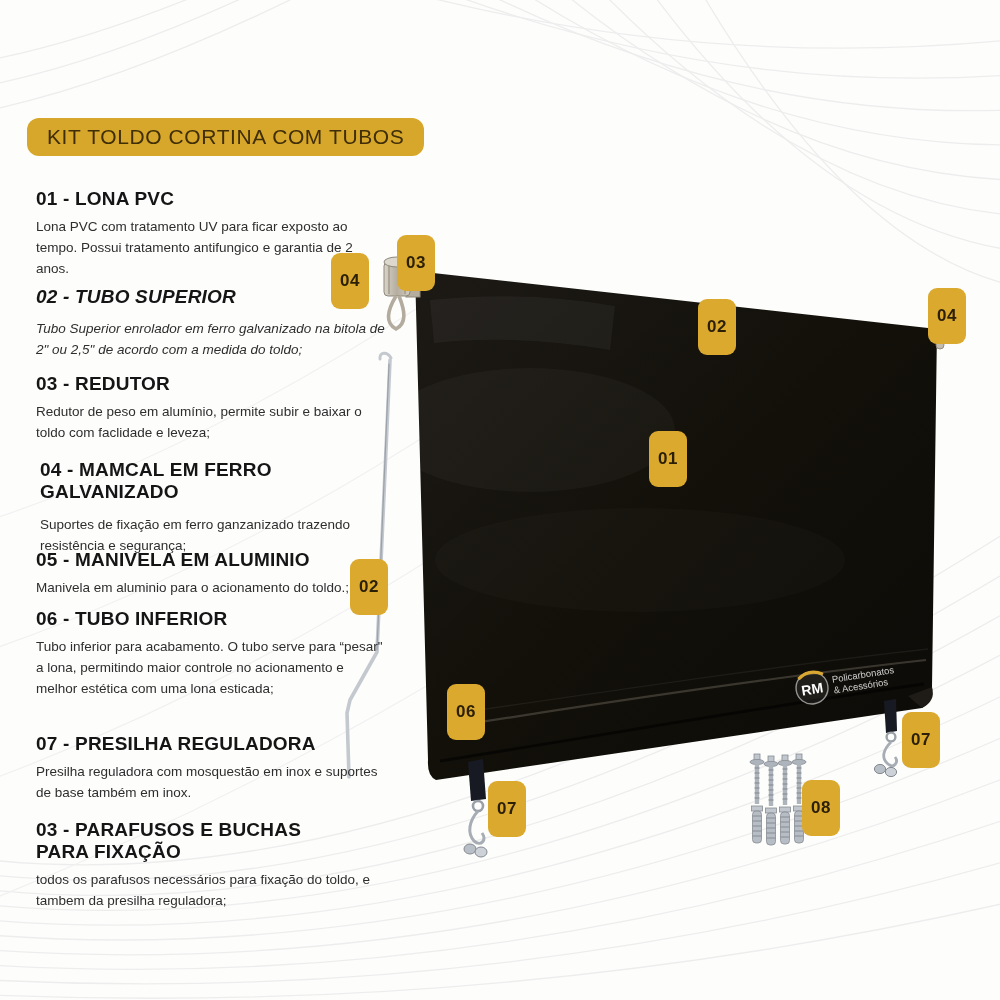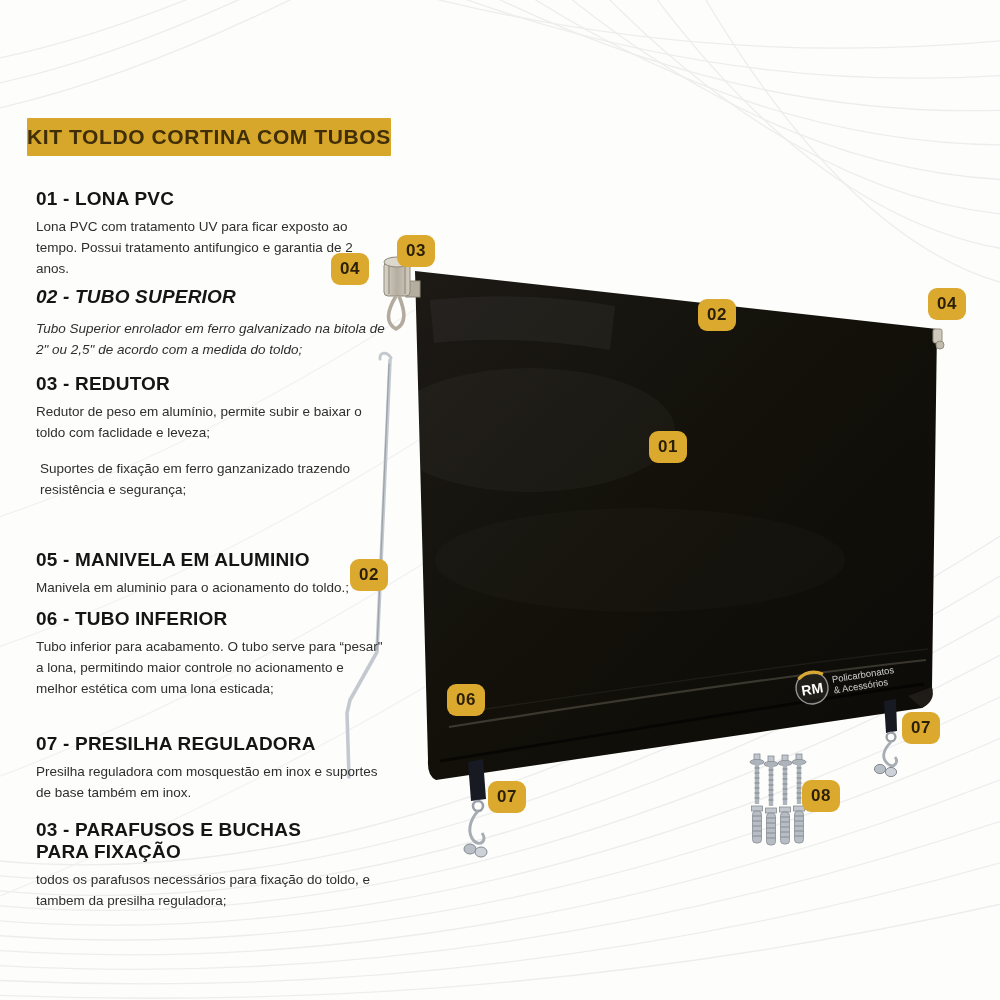--- a/index.html
+++ b/index.html
@@ -7,38 +7,38 @@
     width:1000px;height:1000px;position:relative;overflow:hidden;
     background:#fdfdfc;
     font-family:"Liberation Sans","DejaVu Sans",sans-serif;
     color:#1c1c1c;
   }
   #bg-lines{position:absolute;inset:0;z-index:0;}
   #diagram-svg{position:absolute;inset:0;z-index:1;}
   .title-badge{
     position:absolute;left:27px;top:118px;z-index:2;
     background:#d7a72b;color:#3f2e07;
-    font-size:21px;letter-spacing:.6px;font-weight:700;
-    padding:7px 0;border-radius:1px;white-space:nowrap;
+    font-size:21px;letter-spacing:.6px;font-weight:400;
+    padding:7px 20px;border-radius:12px;white-space:nowrap;
   }
   .parts{position:absolute;left:36px;top:0;width:352px;z-index:2;}
   .part{position:absolute;left:0;width:352px;}
   .part h3{
     margin:0 0 7px 0;font-size:19px;font-weight:bold;color:#151515;
     white-space:pre-line;letter-spacing:.2px;
   }
   .part p{margin:0;font-size:13.5px;line-height:1.55;color:#2e2e2e;}
   .p01{top:188px}.p02{top:286px;font-style:italic;}.p02 h3{margin-bottom:11px}
   .p03{top:373px}.p04{top:459px;left:4px;}.p04 h3{margin-bottom:12px}
   .p05{top:549px}.p06{top:608px}.p07{top:733px}.p08{top:819px}
   .diagram-label{
     position:absolute;z-index:3;
     background:#dba92e;color:#2b1f05;
     font-size:17px;font-weight:bold;letter-spacing:.5px;
-    padding:6px 9px;border-radius:9px;line-height:1.2;
+    padding:18px 9px;border-radius:9px;line-height:1.2;
   }
   .l01{left:649px;top:431px}.l02{left:698px;top:299px}
   .l03{left:397px;top:235px}.l04a{left:331px;top:253px}
   .l04b{left:928px;top:288px}.l05{left:350px;top:559px}
   .l06{left:447px;top:684px}.l07a{left:488px;top:781px}
   .l07b{left:902px;top:712px}.l08{left:802px;top:780px}
 </style>
 </head>
 <body>
 
@@ -83,20 +83,21 @@
   </div>
   <div class="part p02">
     <h3>02 - TUBO SUPERIOR</h3>
     <p>Tubo Superior enrolador em ferro galvanizado na bitola de 2" ou 2,5" de acordo com a medida do toldo;</p>
   </div>
   <div class="part p03">
     <h3>03 - REDUTOR</h3>
     <p>Redutor de peso em alumínio, permite subir e baixar o toldo com faclidade e leveza;</p>
   </div>
   <div class="part p04">
+    <h3>04 - MAMCAL  EM FERRO GALVANIZADO</h3>
     <p>Suportes de fixação em ferro ganzanizado trazendo resistência e segurança;</p>
   </div>
   <div class="part p05">
     <h3>05 - MANIVELA EM ALUMINIO</h3>
     <p>Manivela em aluminio para o acionamento do toldo.;</p>
   </div>
   <div class="part p06">
     <h3>06 - TUBO INFERIOR</h3>
     <p>Tubo inferior para acabamento. O tubo serve para “pesar" a lona, permitindo maior controle no acionamento e melhor estética com uma lona esticada;</p>
   </div>

